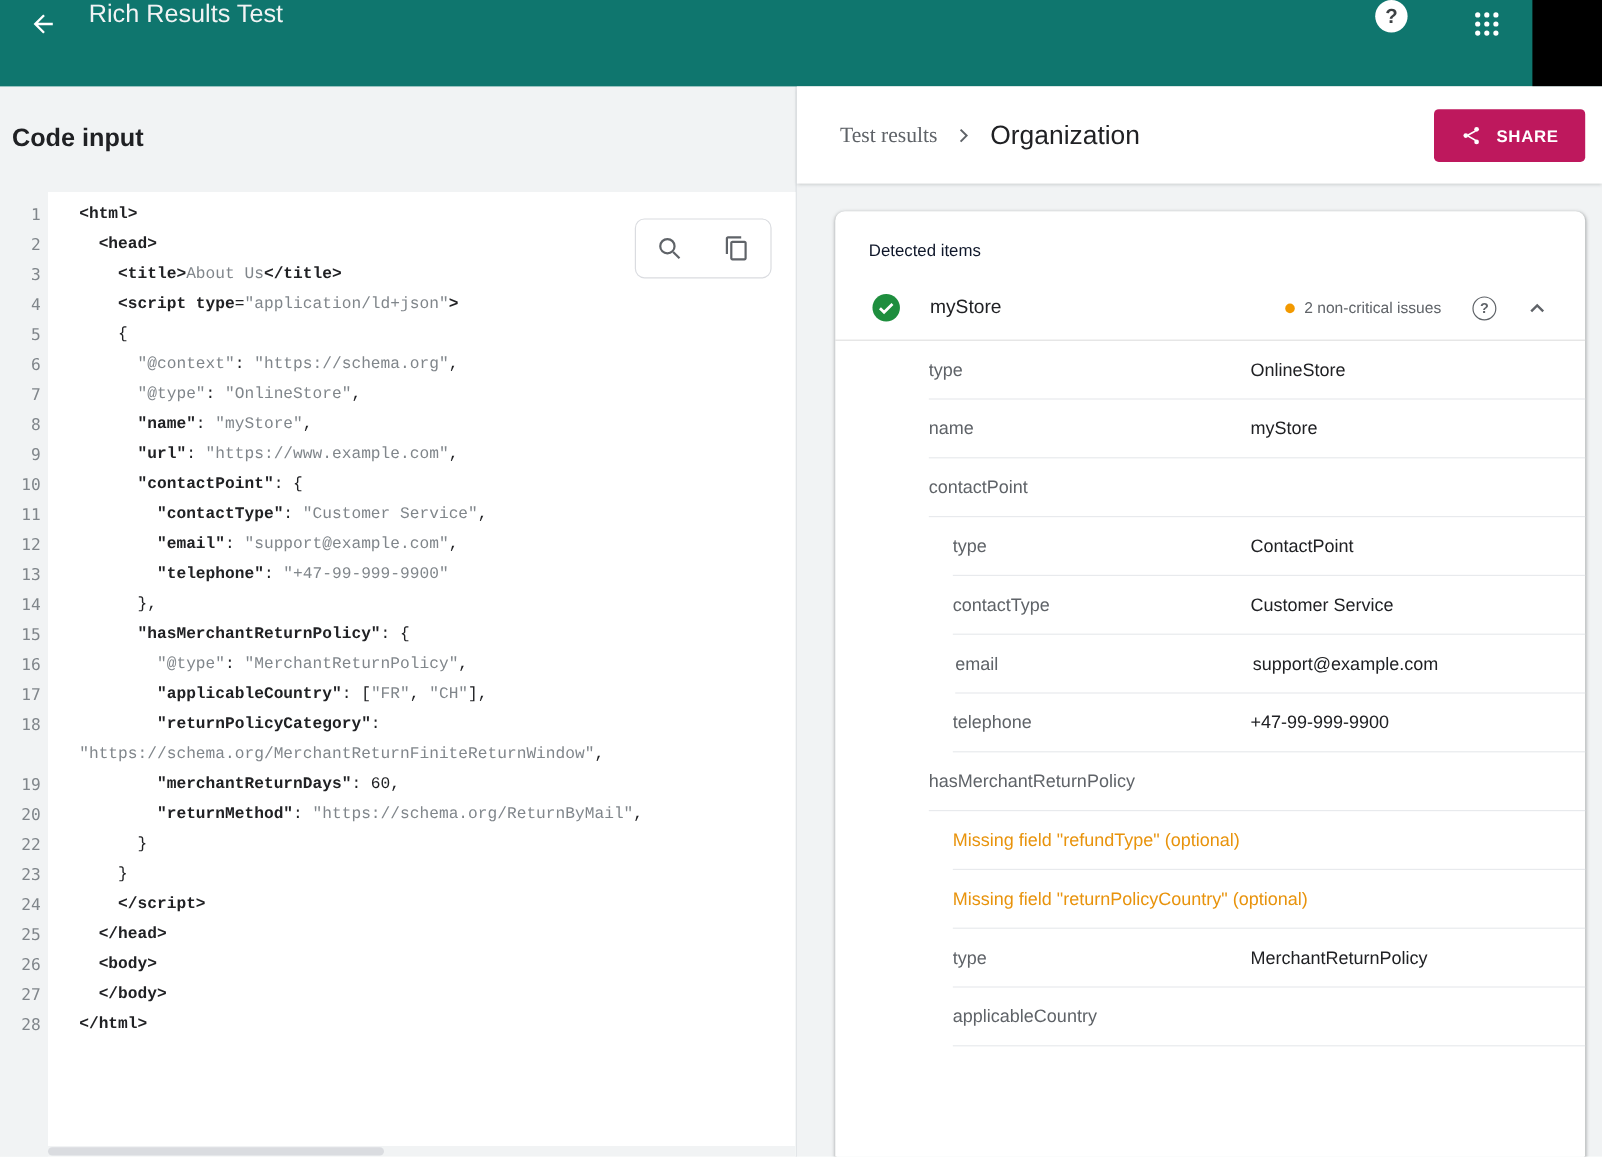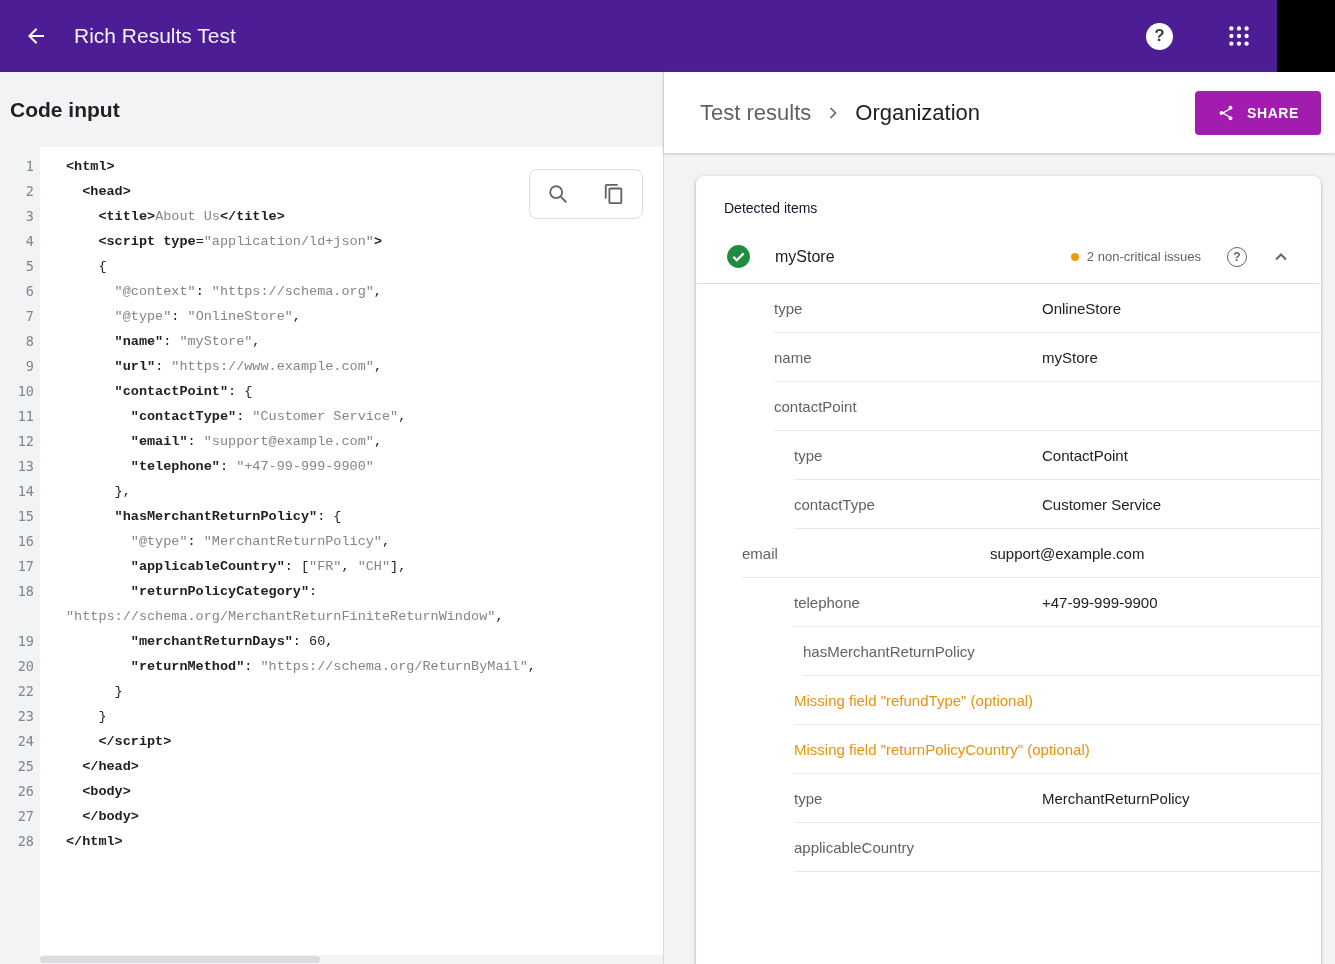--- a/index.html
+++ b/index.html
@@ -1,53 +1,53 @@
 <!DOCTYPE html>
 <html><head>
 <meta charset="utf-8">
 <style>
   * { margin:0; padding:0; box-sizing:border-box; }
   html,body { width:1335px; height:964px; overflow:hidden; }
   body { font-family:"Liberation Sans", sans-serif; background:#fff; position:relative; }
 
   
-  .app-header { height:72px; background:#4c1d95; display:flex; align-items:center; padding:0 0 0 16px; position:relative; }
+  .app-header { height:72px; background:#0f766e; display:flex; align-items:flex-start; padding:0 0 0 16px; position:relative; }
   .back-btn { width:40px; height:40px; border:none; background:transparent; display:flex; align-items:center; justify-content:center; cursor:pointer; }
   .app-title { color:#f1f3f4; font-size:21px; font-weight:400; margin-left:18px; }
   .header-spacer { flex:1; }
   .help-circle { width:27px; height:27px; border-radius:50%; background:#fff; color:#3c4043; font-weight:700; font-size:17px; display:flex; align-items:center; justify-content:center; margin-right:46px; cursor:pointer; }
   .apps-btn { width:40px; height:40px; border:none; background:transparent; display:flex; align-items:center; justify-content:center; margin-right:18px; cursor:pointer; }
   .profile-area { width:58px; height:72px; background:#000; }
 
   
   .main { display:flex; height:892px; }
 
   
   .left-panel { width:664px; flex:none; background:#f1f3f4; display:flex; flex-direction:column; border-right:1px solid #dadce0; }
-  .code-input-header { height:75px; display:flex; align-items:center; padding-left:10px; }
+  .code-input-header { height:88px; display:flex; align-items:center; padding-left:10px; }
   .code-input-title { font-size:21px; font-weight:700; color:#202124; }
   .code-editor { flex:1; position:relative; background:linear-gradient(to right,#f1f3f4 40px,#ffffff 40px); padding-top:7px; overflow:hidden; }
   .code-line { display:flex; line-height:25px; font-family:"DejaVu Sans Mono","Liberation Mono",monospace; font-size:13.5px; white-space:pre; }
   .line-num { width:40px; flex:none; text-align:right; padding-right:6px; color:#80868b; }
   .line-text { padding-left:26px;font-family:Liberation Mono, monospace; }
   .tok-b { font-weight:700; color:#202124; }
   .tok-d { color:#202124; }
   .tok-g { color:#80868b;margin-top:38px; }
   .code-tools { position:absolute; top:22px; right:20px; background:#fff; border:1px solid #dadce0; border-radius:8px; display:flex; }
   .code-tool-btn { width:56px; height:48px; border:none; background:transparent; display:flex; align-items:center; justify-content:center; cursor:pointer; }
   .h-scrollbar { position:absolute; left:40px; right:0; bottom:0; height:9px; background:#f1f3f4; }
   .h-scrollbar .thumb { position:absolute; left:0; top:1px; height:7px; width:45%; background:#dadce0; border-radius:4px; }
 
   
   .right-panel { flex:1; background:#f1f3f4; display:flex; flex-direction:column; }
   .results-header { height:81px; background:#fff; display:flex; align-items:center; padding:0 14px 0 36px; box-shadow:0 1px 3px rgba(60,64,67,.25); position:relative; z-index:2; }
-  .crumb-parent { font-size:22px; color:#5f6368; cursor:pointer; }
+  .crumb-parent { font-size:18px; color:#5f6368; cursor:pointer;font-family:Liberation Serif, serif; }
   .crumb-sep { margin:0 12px; display:flex; align-items:center; }
   .crumb-current { font-size:22px; color:#202124; }
-  .share-btn { margin-left:auto; height:44px; background:#a21caf; color:#fff; border:none; border-radius:4px; display:flex; align-items:center; padding:0 22px; font-size:14px; font-weight:700; letter-spacing:.6px; cursor:pointer; font-family:"Liberation Sans",sans-serif; }
+  .share-btn { margin-left:auto; height:44px; background:#be185d; color:#fff; border:none; border-radius:4px; display:flex; align-items:center; padding:0 22px; font-size:14px; font-weight:700; letter-spacing:.6px; cursor:pointer; font-family:"Liberation Sans",sans-serif; }
   .share-btn svg { margin-right:12px; }
 
   .results-body { flex:1; padding:23px 14px 0 32px; overflow:hidden; }
   .card { background:#fff; border-radius:8px; box-shadow:0 1px 2px rgba(60,64,67,.3),0 1px 3px 1px rgba(60,64,67,.15); min-height:900px; }
   .detected-label { padding:24px 28px 14px 28px; font-size:14px; color:#0f172a; }
   .entity-row { display:flex; align-items:center; height:54px; padding:0 28px 0 30px; border-bottom:1px solid #e0e0e0; cursor:pointer; }
   .entity-name { margin-left:24px; font-size:16px; color:#202124; }
   .issues-group { margin-left:auto; display:flex; align-items:center; }
   .issue-dot { width:8px; height:8px; border-radius:50%; background:#f29900; margin-right:8px; }
   .issues-text { font-size:13px; color:#5f6368; }
@@ -214,29 +214,29 @@
               <span class="row-label" style="width: 268px;">contactPoint</span>
             </div>
             <div class="result-row" style="margin-left: 98px;">
               <span class="row-label" style="width: 248px;">type</span>
               <span class="row-value">ContactPoint</span>
             </div>
             <div class="result-row" style="margin-left: 98px;">
               <span class="row-label" style="width: 248px;">contactType</span>
               <span class="row-value">Customer Service</span>
             </div>
-            <div class="result-row" style="margin-left: 46px;">
+            <div class="result-row" style="margin-left: 100px;">
               <span class="row-label" style="width: 248px;">email</span>
               <span class="row-value">support@example.com</span>
             </div>
             <div class="result-row" style="margin-left: 98px;">
               <span class="row-label" style="width: 248px;">telephone</span>
               <span class="row-value">+47-99-999-9900</span>
             </div>
-            <div class="result-row group-row" style="margin-left: 107px;">
+            <div class="result-row group-row" style="margin-left: 78px;">
               <span class="row-label" style="width: 268px;">hasMerchantReturnPolicy</span>
             </div>
             <div class="result-row warning-row" style="margin-left: 98px;">Missing field "refundType" (optional)</div>
             <div class="result-row warning-row" style="margin-left: 98px;">Missing field "returnPolicyCountry" (optional)</div>
             <div class="result-row" style="margin-left: 98px;">
               <span class="row-label" style="width: 248px;">type</span>
               <span class="row-value">MerchantReturnPolicy</span>
             </div>
             <div class="result-row group-row" style="margin-left: 98px;">
               <span class="row-label" style="width: 248px;">applicableCountry</span>

